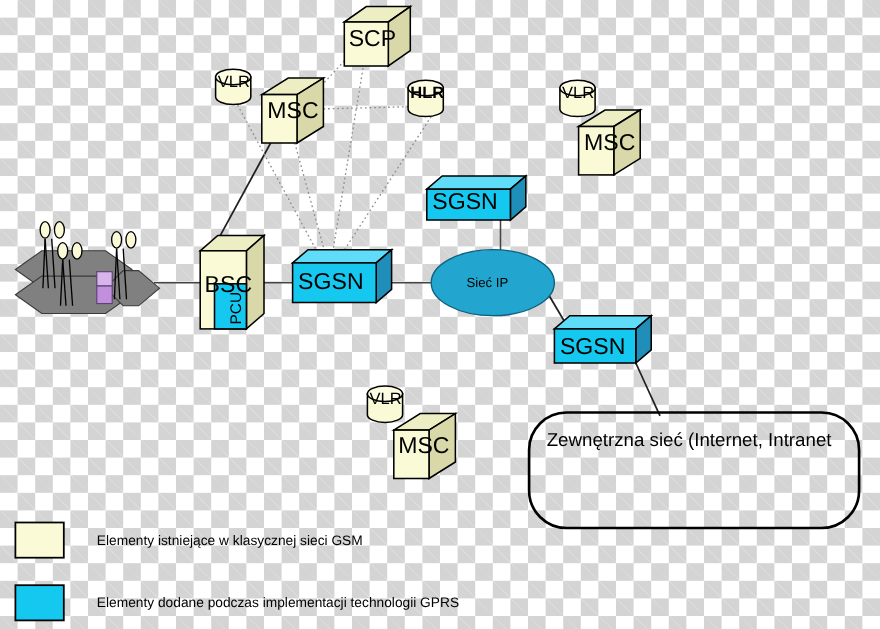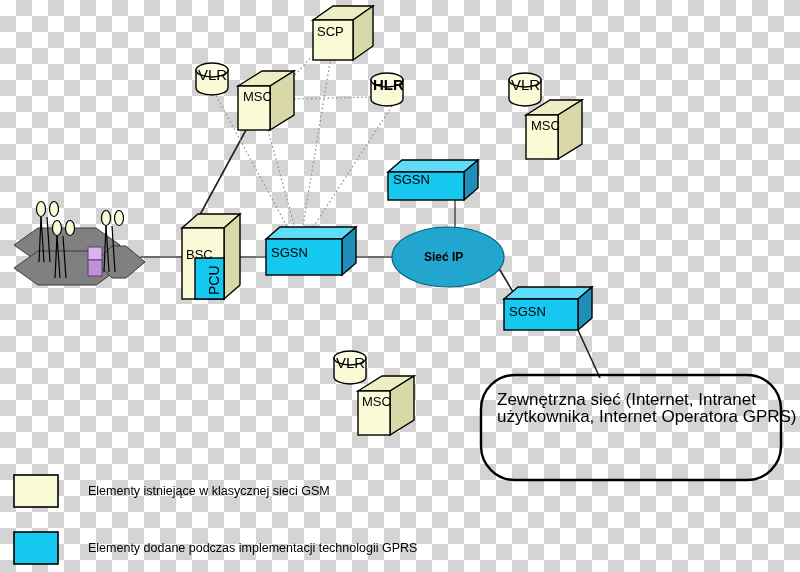--- a/index.html
+++ b/index.html
@@ -23,23 +23,23 @@
   }
   #wires { position:absolute; left:0; top:0; width:800px; height:572px; }
   #art   { position:absolute; left:0; top:0; width:800px; height:572px; }
 
   .lbl {
     position: absolute;
     color: #000;
     white-space: nowrap;
     pointer-events: none;
   }
-  .node-label { font-size: 13px; }
+  .node-label { font-size: 21px; }
   .cyl-label  { font-size: 15px; }
-  .ellipse-label { font-size: 12px; font-weight: bold; }
+  .ellipse-label { font-size: 12px; font-weight: normal; }
   .legend-text { font-size: 12.5px; text-align: right; }
   .callout-text { font-size: 17px; line-height: 17px; }
   .pcu-label {
     font-size: 14px;
     transform: rotate(-90deg);
     transform-origin: left top;
   }
 </style>
 </head>
 <body>
@@ -205,18 +205,17 @@
   <div class="lbl cyl-label" style="left:336px; top:354px;">VLR</div>
   <div class="lbl node-label" style="left:362px; top:394px;">MSC</div>
   <div class="lbl node-label" style="left:186px; top:232px;margin-top:15px;">BSC</div>
   <div class="lbl pcu-label" style="left:206px; top:295px;">PCU</div>
   <div class="lbl node-label" style="left:271px; top:245px;">SGSN</div>
   <div class="lbl node-label" style="left:393px; top:172px;">SGSN</div>
   <div class="lbl node-label" style="left:509px; top:304px;">SGSN</div>
   <div class="lbl ellipse-label" style="left:424px; top:250px;">Sieć IP</div>
 
   <div class="lbl callout-text" style="left:497px; top:391px;">Zewnętrzna sieć (Internet, Intranet</div>
-  <div class="lbl callout-text" style="left:497px; top:408px;">użytkownika, Internet Operatora GPRS)</div>
 
   <div class="lbl legend-text" style="left:88px; top:484px;">Elementy istniejące w klasycznej sieci GSM</div>
   <div class="lbl legend-text" style="left:88px; top:541px;">Elementy dodane podczas implementacji technologii GPRS</div>
 
 </div>
 
 </body></html>

